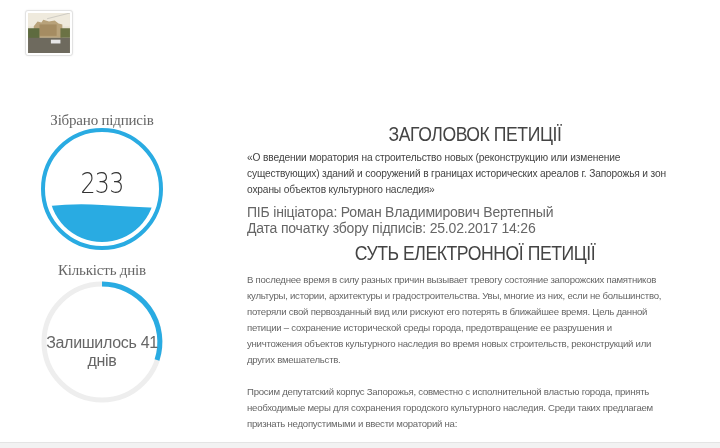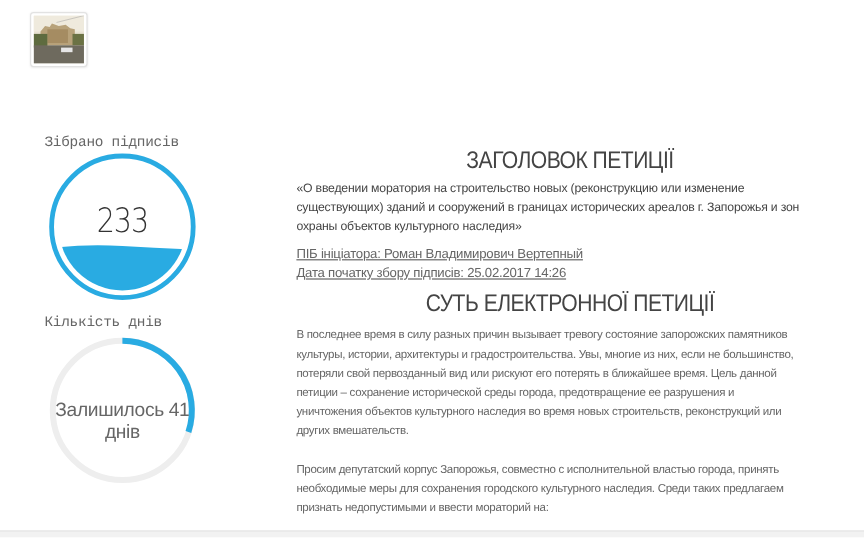--- a/index.html
+++ b/index.html
@@ -17,22 +17,22 @@
     width: 48px; height: 46px;
     border: 1px solid #e2e2e2; border-radius: 3px;
     background: #fff; padding: 2px;
     box-shadow: 0 0 2px rgba(0,0,0,0.08);
   }
   .thumb svg { display: block; width: 100%; height: 100%; }
 
   
   .stat-label {
     position: absolute; width: 130px; left: 37px;
-    font-size: 12px; color: #666;
-    font-family: Liberation Mono, monospace;
+    text-align: center; font-size: 15px; color: #666;
+    font-family: Liberation Serif, serif;
     letter-spacing: -0.2px;
   }
   .circle-wrap { position: absolute; left: 40px; width: 124px; height: 124px; }
   .circle-wrap svg { width: 124px; height: 124px; display: block; }
   .circle-number {
     position: absolute; left: 0; right: 0; top: 40px;
     text-align: center; font-size: 28px; color: #333;
     font-family: "DejaVu Sans", sans-serif; font-weight: 200;
     letter-spacing: -1px; transform: scaleX(0.85);
   }
@@ -47,21 +47,21 @@
   .section-title {
     text-align: center; font-size: 20px; color: #444;
     font-weight: normal; letter-spacing: -0.5px;
     transform: scaleX(0.88); transform-origin: center;
     margin-left: 36px;
   }
   .petition-quote {
     margin-top: 4px; font-size: 10.2px; font-weight: normal;
     color: #444; line-height: 16px; letter-spacing: -0.15px;
   }
-  .meta { margin-top: 6px; font-size: 11px; color: #666; line-height: 16px; letter-spacing: -0.2px; text-decoration: underline; }
+  .meta { margin-top: 6px; font-size: 14px; color: #666; line-height: 16px; letter-spacing: -0.2px; }
   .section-title-2 { margin-top: 6px; }
   .body-text { margin-top: 7px; font-size: 9.6px; color: #666; line-height: 16px; letter-spacing: -0.25px; }
   .body-text p { margin-bottom: 16px; }
 
   .bottom-bar {
     position: absolute; left: 0; top: 442px; width: 720px; height: 6px;
     background: #f2f2f2; border-top: 1px solid #e4e4e4;
   }
 </style>
 </head>

